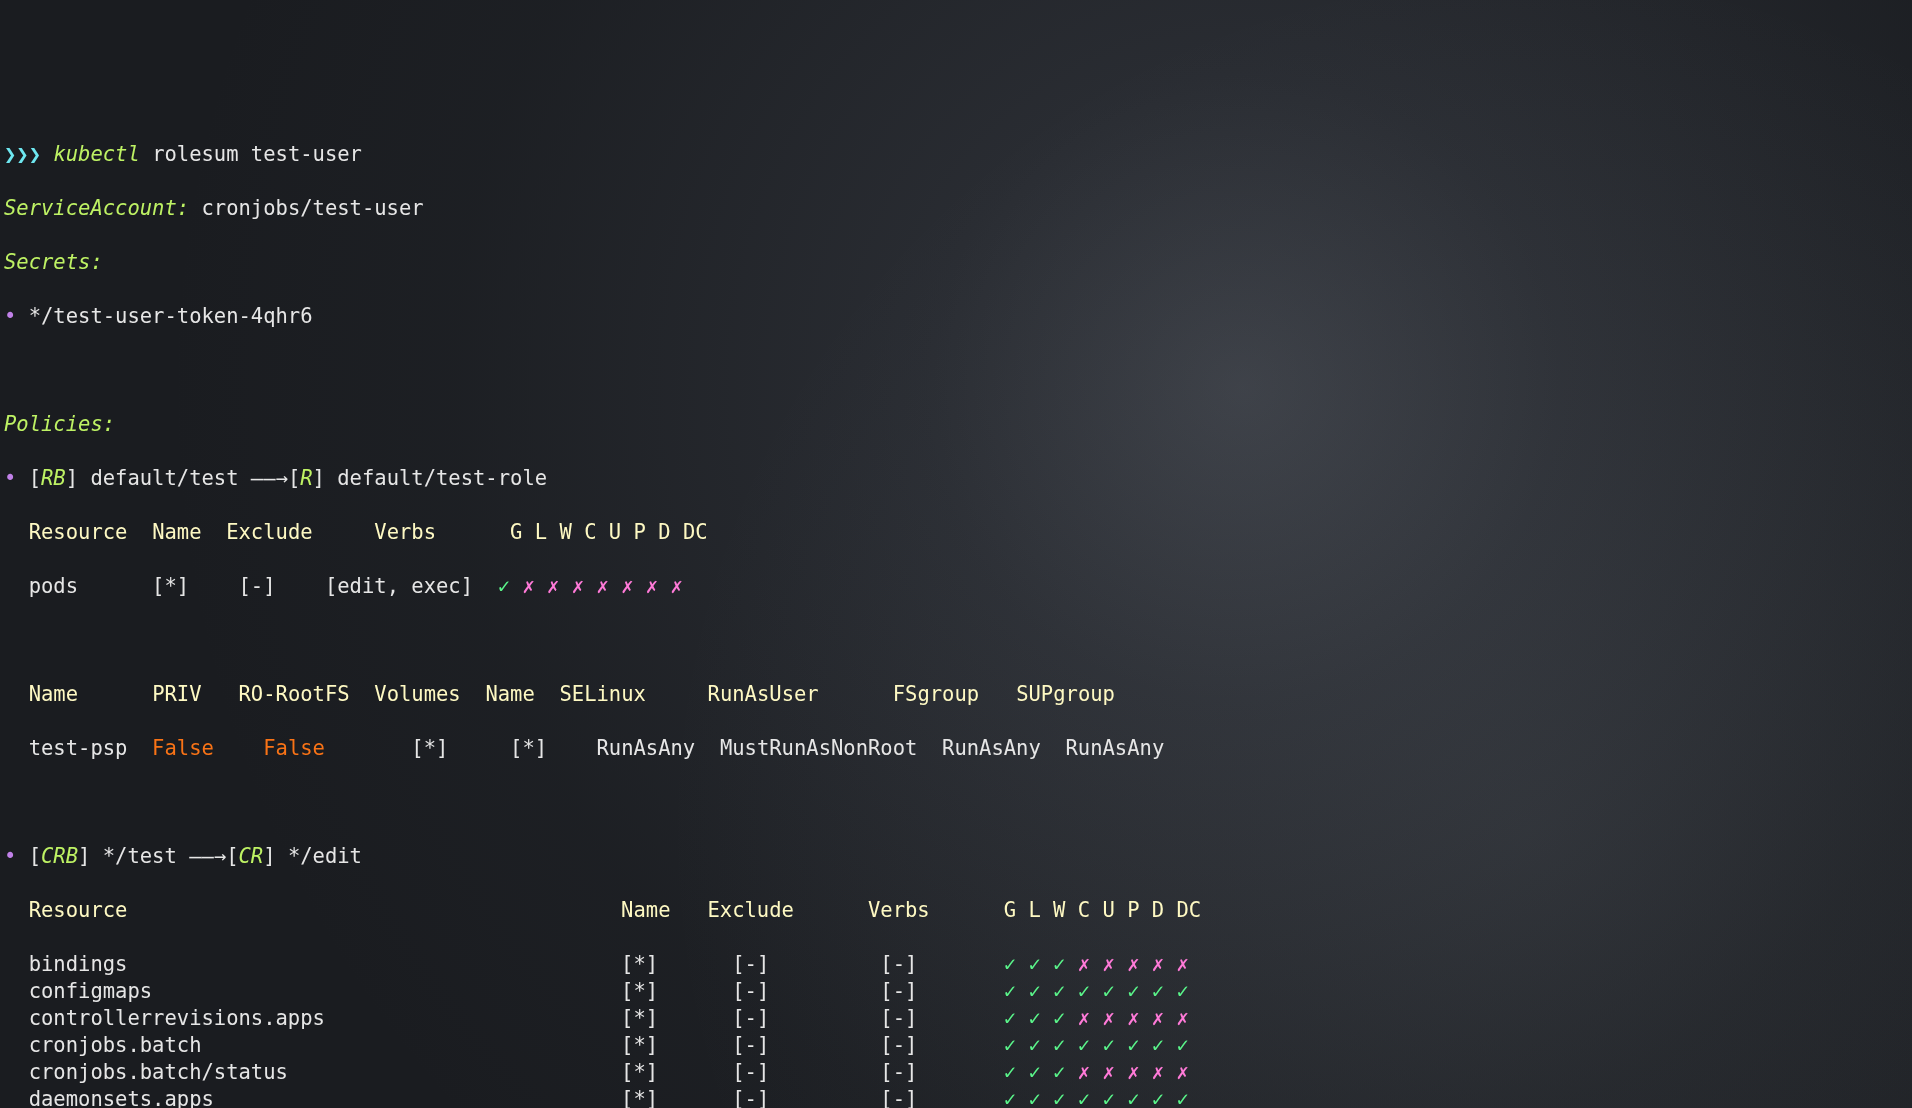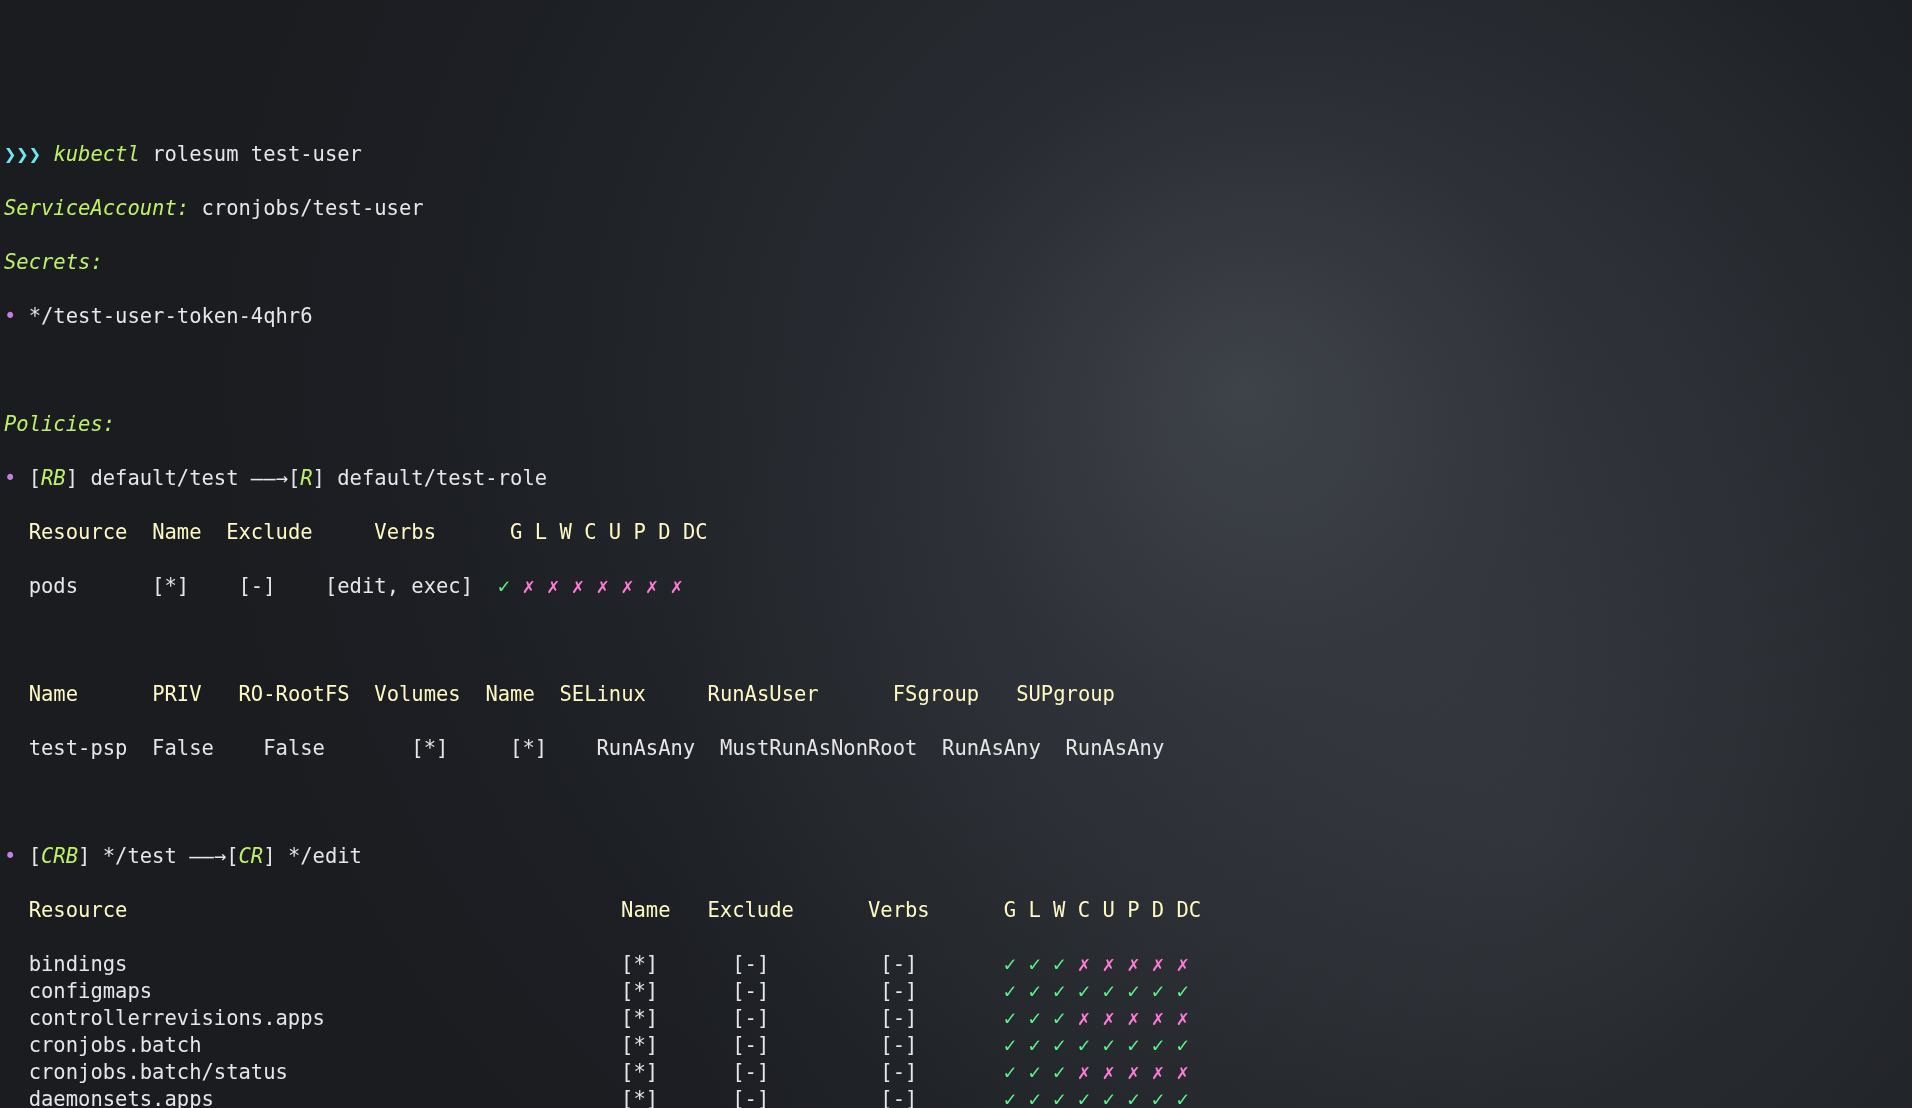--- a/index.html
+++ b/index.html
@@ -25,21 +25,21 @@
       radial-gradient(circle at 80% 75%, rgba(180,190,200,0.10), rgba(20,22,26,0) 50%);
     pointer-events: none;
     z-index: 0;
   }
   .content { position: relative; z-index: 1; }
   .prompt-arrows { color: #6ee7f0; }
   .cyan { color: #bef264; font-style: italic; }
   .white { color: #e6e6e6; text-align: center; }
   .bullet { color: #c080e8; }
   .yellow { color: #fef9c3; }
-  .magenta { color: #e5e5e5; margin-top: 39px; }
+  .magenta { color: #f97316; margin-top: 39px; }
   .check { color: #5af58a; }
   .cross { color: #ff7ad8; }
   .row { display: block; }
 </style>
 </head>
 <body>
 
 
 
 <div class="content">

